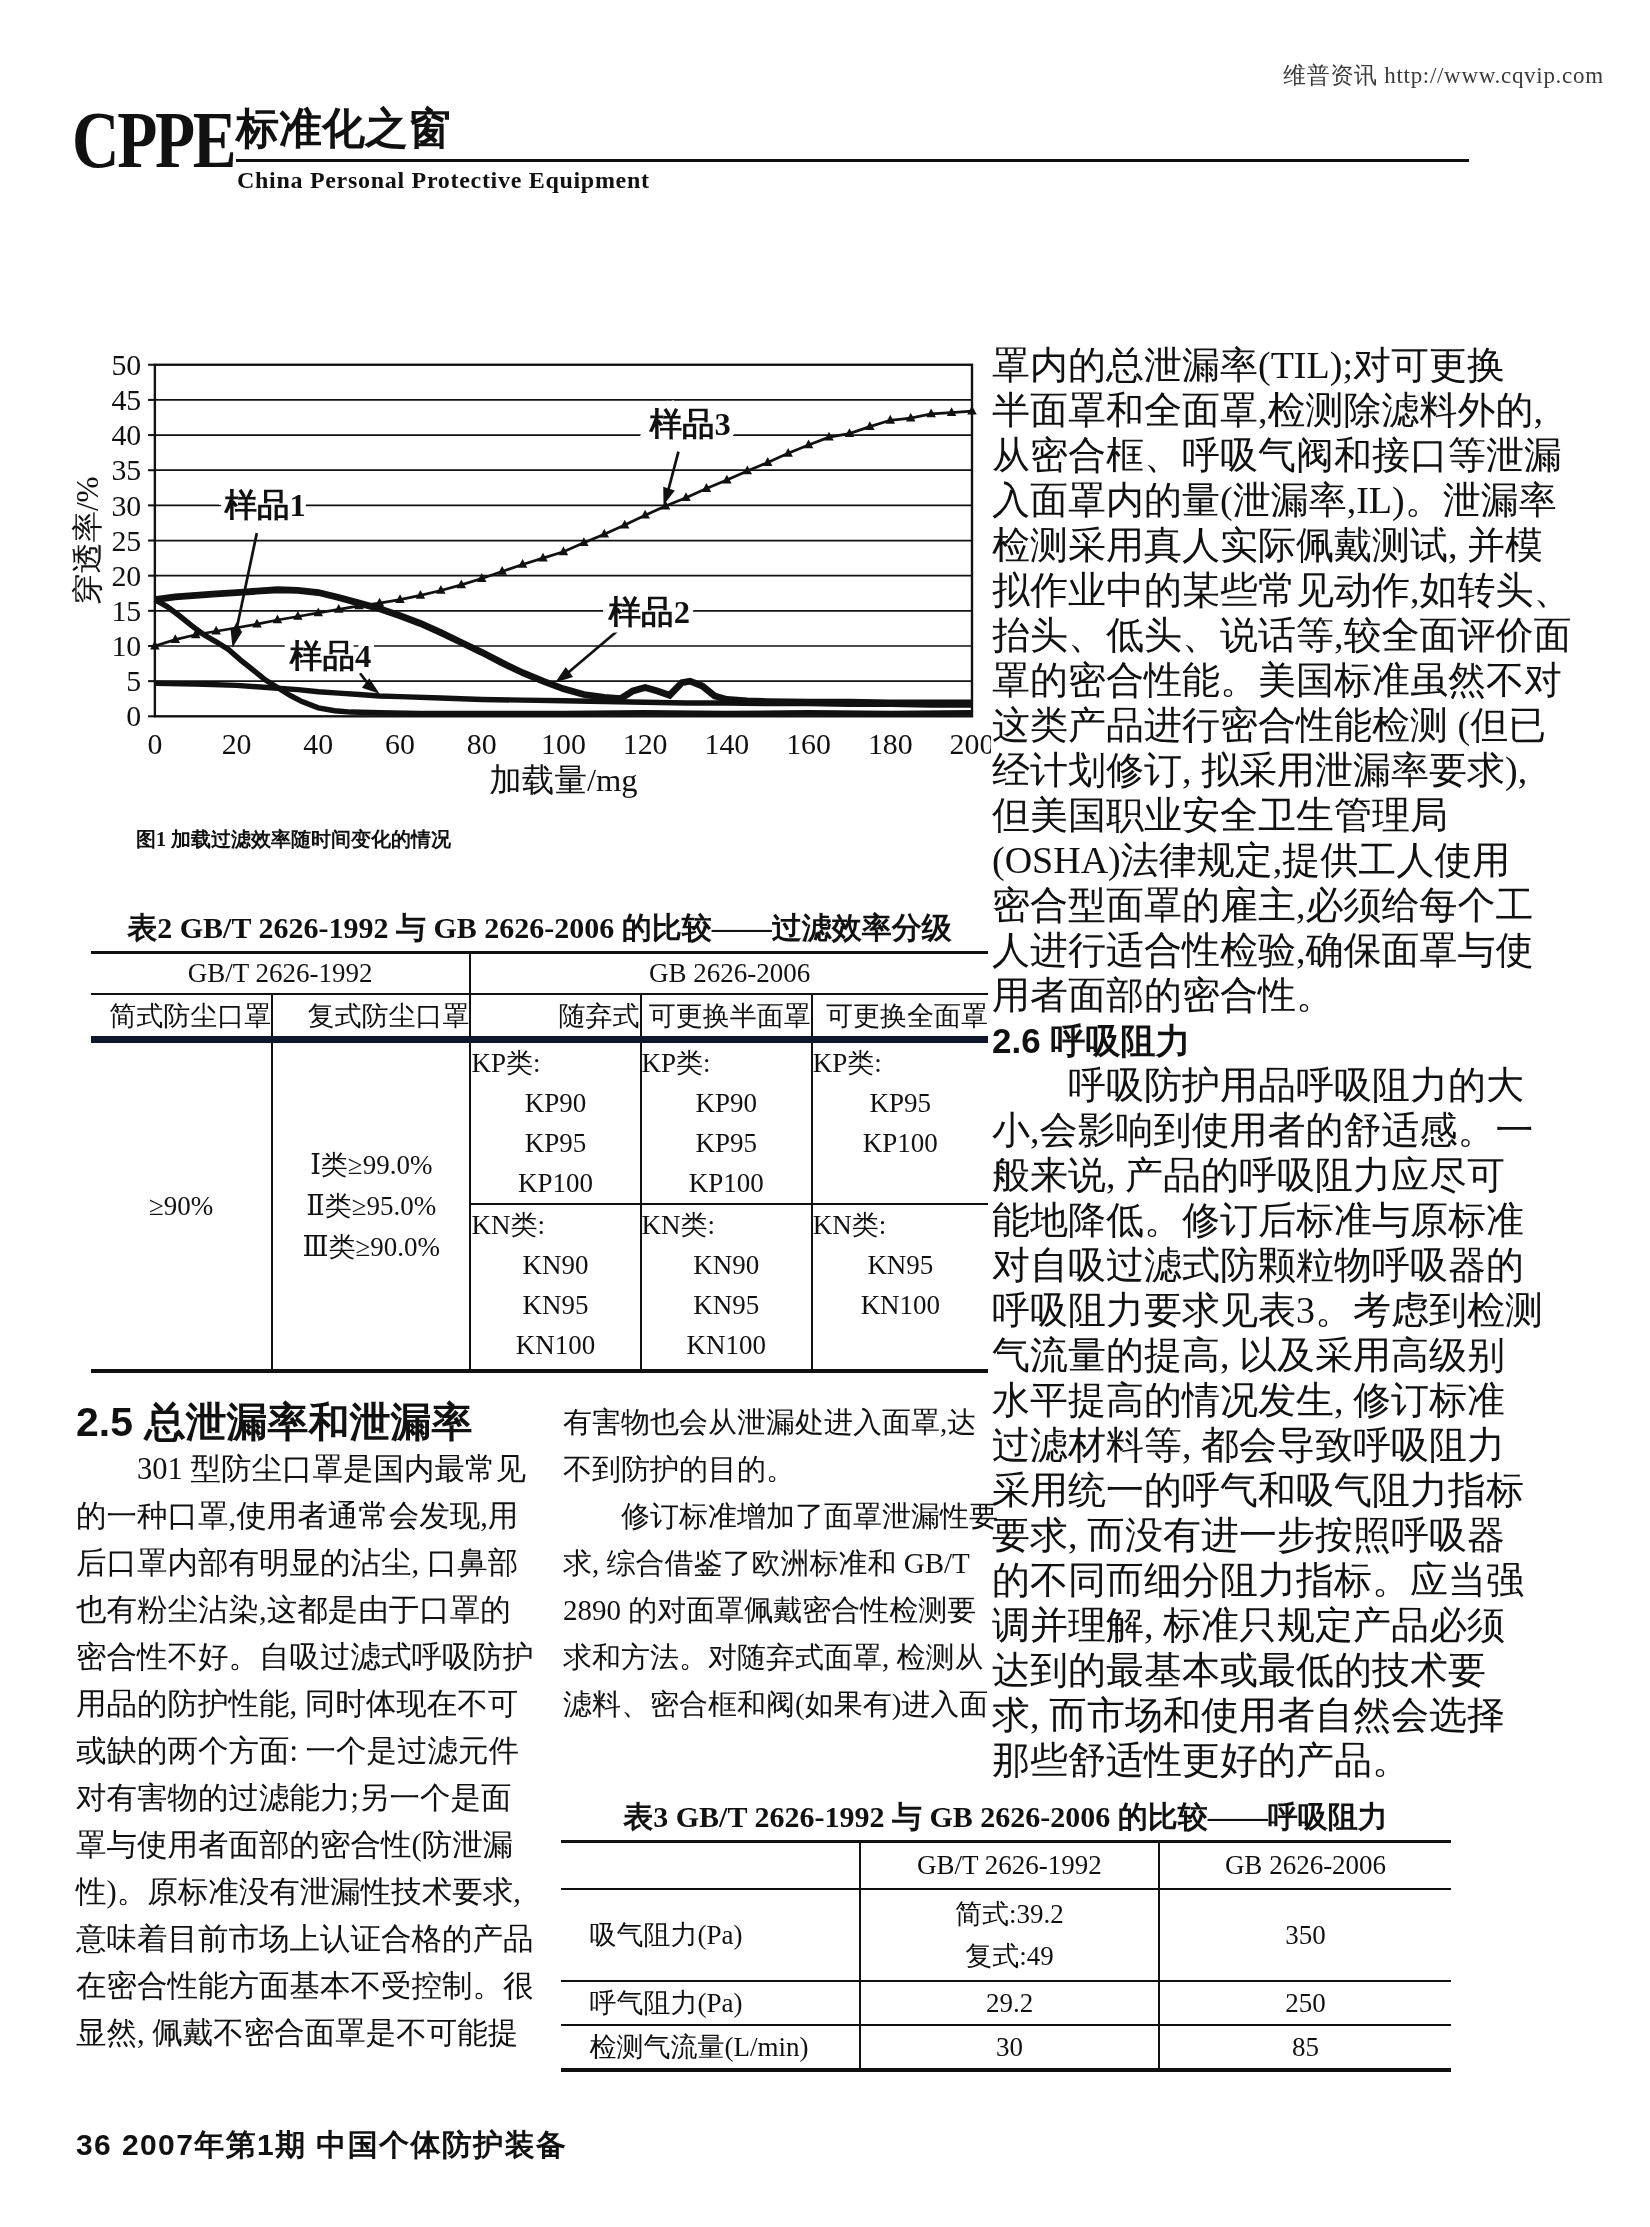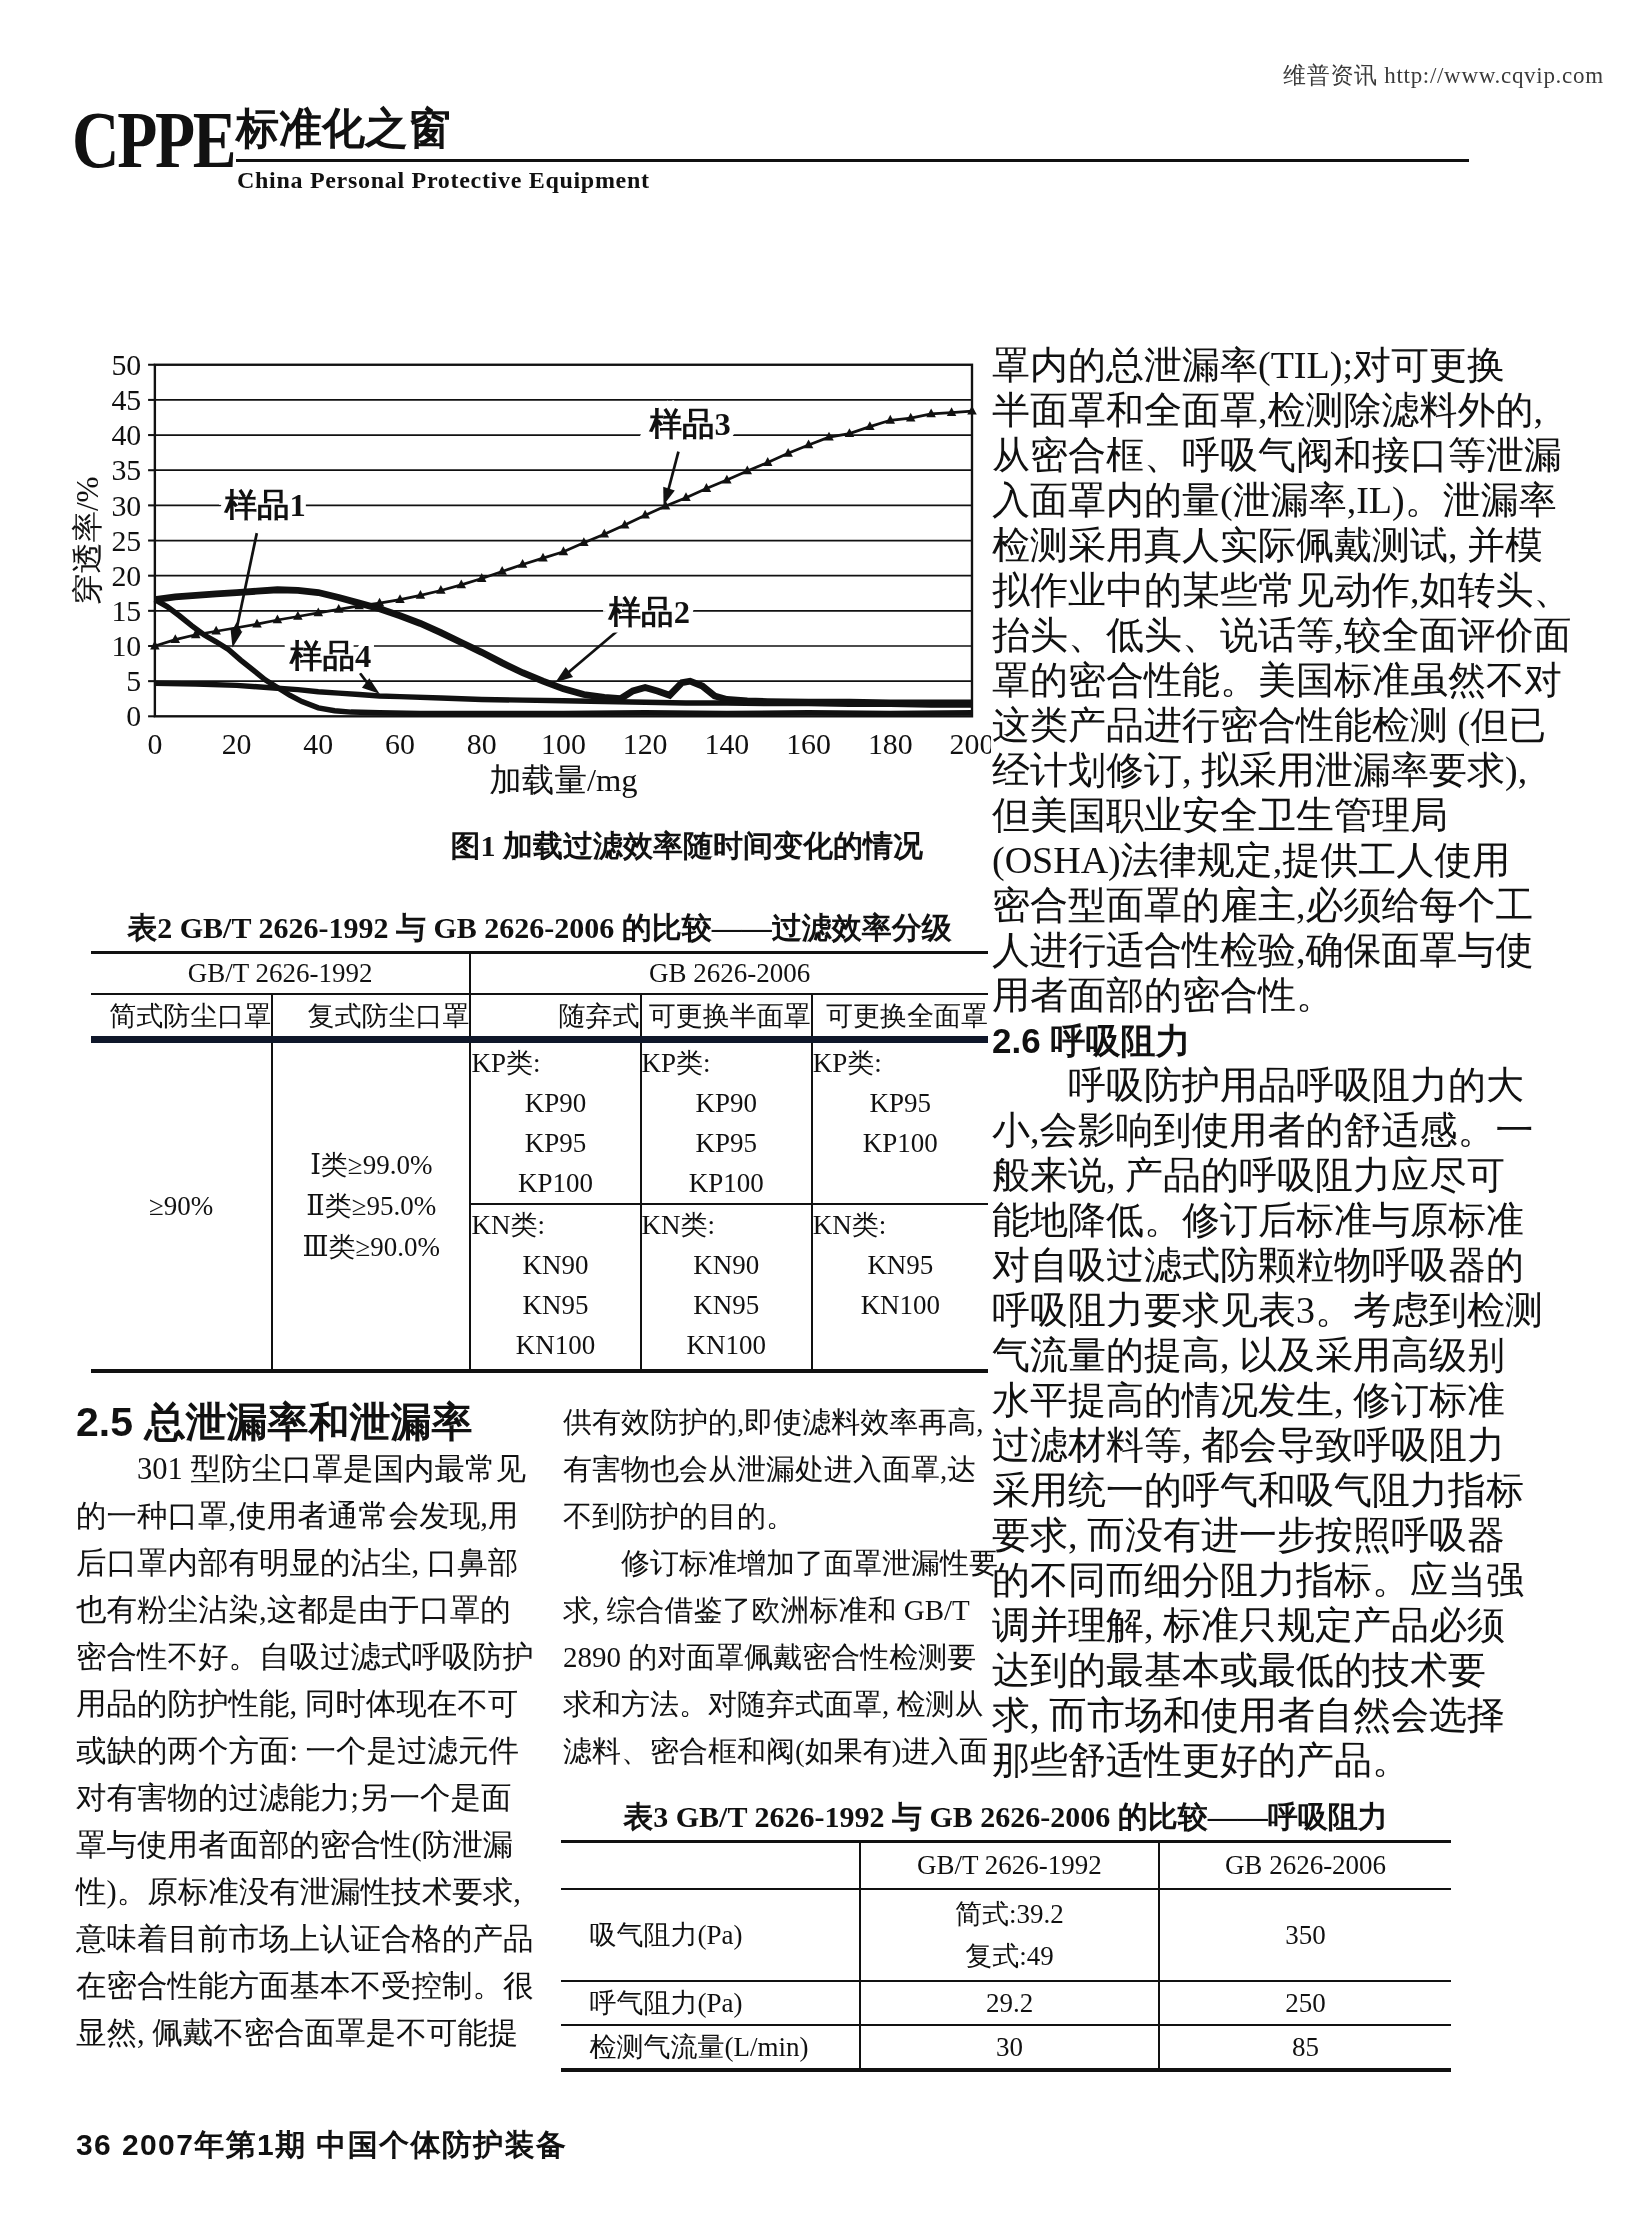--- a/index.html
+++ b/index.html
@@ -10,21 +10,21 @@
   }
   .abs{position:absolute;}
   
   .watermark{left:1283px;top:15px;font-size:23px;color:#3a3a3a;letter-spacing:0.7px;margin-top:45px;}
   .logo{left:72px;top:95px;font-size:80px;font-weight:bold;letter-spacing:-2.7px;transform:scaleX(.82);transform-origin:left top;}
   .banner{left:236px;top:100px;font-size:43px;font-weight:bold;font-family:"Liberation Sans","DejaVu Sans",sans-serif;}
   .hdr-rule{left:236px;top:159px;width:1233px;height:2.7px;background:#111;}
   .hdr-sub{left:237px;top:167px;font-size:24px;font-weight:bold;letter-spacing:0.7px;}
   
   #chart{left:68px;top:332px;}
-  .fig-caption{left:136px;top:826px;width:787px;text-align:right;font-size:30px;font-weight:bold;}
+  .fig-caption{left:136px;top:826px;width:787px;text-align:left;font-size:20px;font-weight:bold;}
   
   .t2-title{left:91px;top:908px;width:897px;text-align:center;font-size:30px;font-weight:bold;}
   .t3-title{left:561px;top:1797px;width:889px;text-align:center;font-size:30px;font-weight:bold;}
   table{border-collapse:collapse;table-layout:fixed;}
   .t2{left:91px;top:951px;width:897px;border-top:3.4px solid #111;border-bottom:4.7px solid #111;}
   .t3{left:561px;top:1840px;width:889px;border-top:3.4px solid #111;border-bottom:4.7px solid #111;}
   th,td{padding:0;font-weight:normal;vertical-align:middle;font-size:27px;}
   .t2 .h1 th{height:39px;border-bottom:2px solid #111;text-align:center;}
   .t2 .h2 th{height:41px;border-bottom:7px solid #0f172a;text-align:right;}
   .t2 .bl,.t3 .bl{border-left:2px solid #111;}
@@ -266,21 +266,20 @@
       <div class="tl">罩与使用者面部的密合性(防泄漏</div>
       <div class="tl">性)。原标准没有泄漏性技术要求,</div>
       <div class="tl">意味着目前市场上认证合格的产品</div>
       <div class="tl">在密合性能方面基本不受控制。很</div>
       <div class="tl">显然, 佩戴不密合面罩是不可能提</div>
     </div>
 </div>
 
 <div class="abs colM">
   <div>
-      <div class="tl">供有效防护的,即使滤料效率再高,</div>
       <div class="tl">有害物也会从泄漏处进入面罩,达</div>
       <div class="tl">不到防护的目的。</div>
       <div class="tl">　　修订标准增加了面罩泄漏性要</div>
       <div class="tl">求, 综合借鉴了欧洲标准和 GB/T</div>
       <div class="tl">2890 的对面罩佩戴密合性检测要</div>
       <div class="tl">求和方法。对随弃式面罩, 检测从</div>
       <div class="tl">滤料、密合框和阀(如果有)进入面</div>
     </div>
 </div>
 

